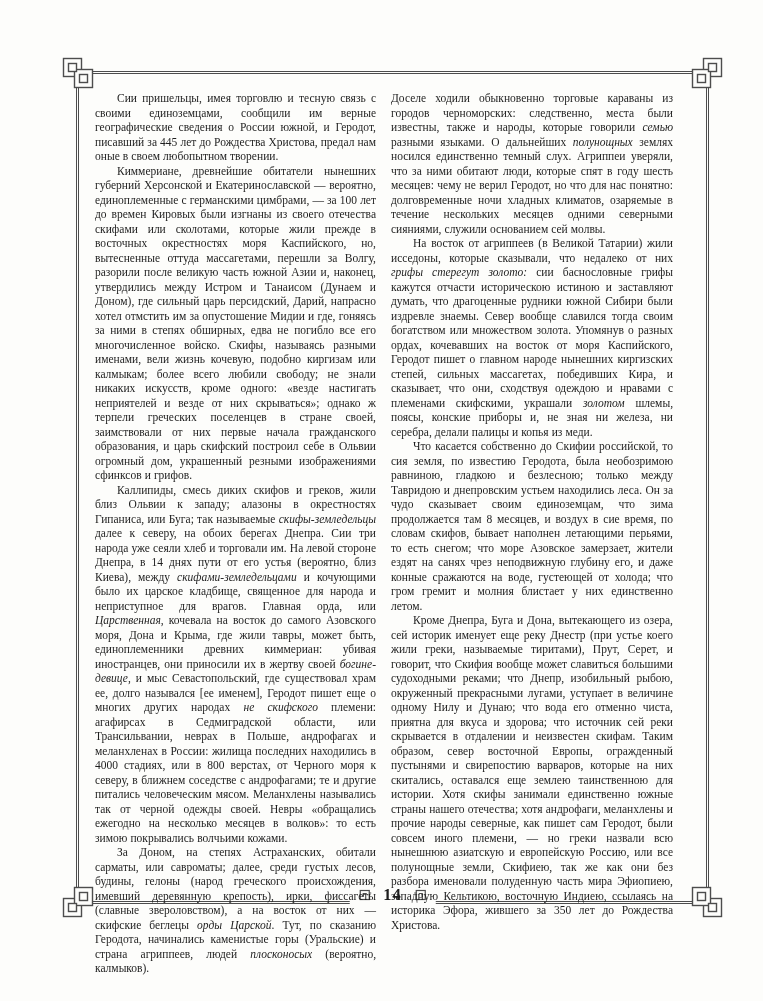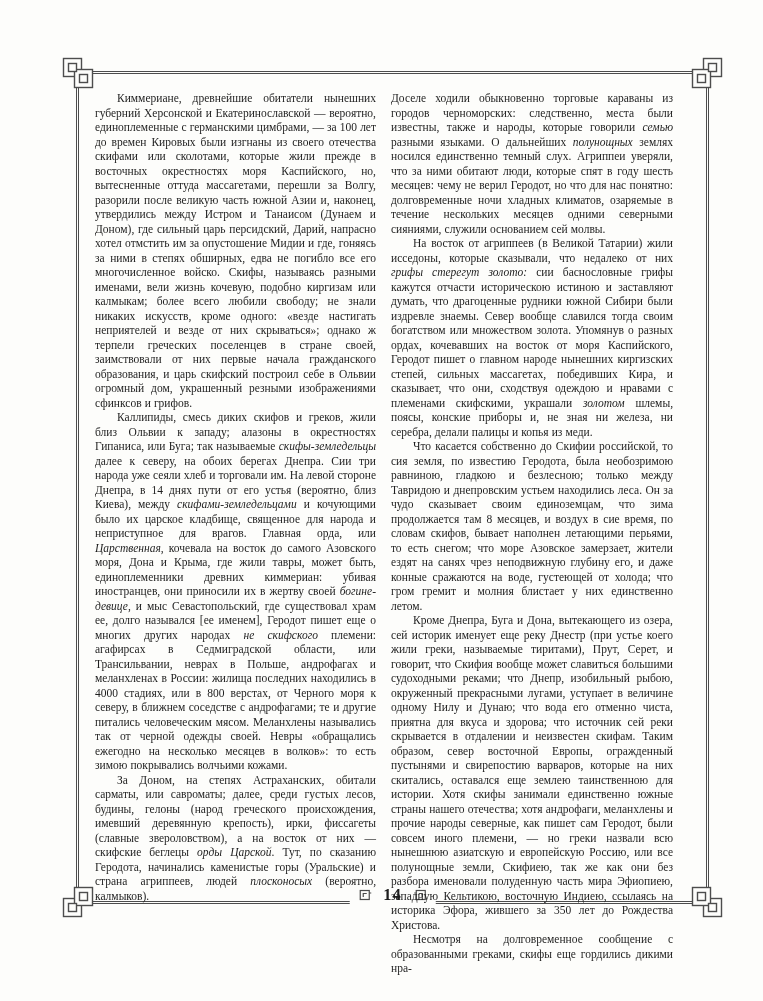--- a/index.html
+++ b/index.html
@@ -94,25 +94,25 @@
         <svg viewBox="0 0 15 15" fill="none" stroke="currentColor" stroke-width="1.2" transform="scale(-1,1)">
           <rect x="2.5" y="3.5" width="9" height="9" fill="#fdfdfb"></rect>
           <path d="M5.5 10 v-3.5 h3.5"></path>
           <path d="M11.5 6 h2"></path>
         </svg>
       </span>
     </div>
   </div>
 
   <div class="col col-left">
+      <p class="para indent"><span>Сии пришельцы, имея торговлю и тесную связь с своими единоземцами, сообщили им верные географические сведения о России южной, и Геродот, писавший за 445 лет до Рождества Христова, предал нам оные в своем любопытном творении.</span></p>
       <p class="para indent"><span>Киммериане, древнейшие обитатели нынешних губерний Херсонской и Екатеринославской — вероятно, единоплеменные с германскими цимбрами, — за 100 лет до времен Кировых были изгнаны из своего отечества скифами или сколотами, которые жили прежде в восточных окрестностях моря Каспийского, но, вытесненные оттуда массагетами, перешли за Волгу, разорили после великую часть южной Азии и, наконец, утвердились между Истром и Танаисом (Дунаем и Доном), где сильный царь персидский, Дарий, напрасно хотел отмстить им за опустошение Мидии и где, гоняясь за ними в степях обширных, едва не погибло все его многочисленное войско. Скифы, называясь разными именами, вели жизнь кочевую, подобно киргизам или калмыкам; более всего любили свободу; не знали никаких искусств, кроме одного: «везде настигать неприятелей и везде от них скрываться»; однако ж терпели греческих поселенцев в стране своей, заимствовали от них первые начала гражданского образования, и царь скифский построил себе в Ольвии огромный дом, украшенный резными изображениями сфинксов и грифов.</span></p>
       <p class="para indent"><span>Каллипиды, смесь диких скифов и греков, жили близ Ольвии к западу; алазоны в окрестностях Гипаниса, или Буга; так называемые </span><i>скифы-земледельцы</i><span> далее к северу, на обоих берегах Днепра. Сии три народа уже сеяли хлеб и торговали им. На левой стороне Днепра, в 14 днях пути от его устья (вероятно, близ Киева), между </span><i>скифами-земледельцами</i><span> и кочующими было их царское кладбище, священное для народа и неприступное для врагов. Главная орда, или </span><i>Царственная</i><span>, кочевала на восток до самого Азовского моря, Дона и Крыма, где жили тавры, может быть, единоплеменники древних киммериан: убивая иностранцев, они приносили их в жертву своей </span><i>богине-девице</i><span>, и мыс Севастопольский, где существовал храм ее, долго назывался [ее именем], Геродот пишет еще о многих других народах </span><i>не скифского</i><span> племени: агафирсах в Седмиградской области, или Трансильвании, неврах в Польше, андрофагах и меланхленах в России: жилища последних находились в 4000 стадиях, или в 800 верстах, от Черного моря к северу, в ближнем соседстве с андрофагами; те и другие питались человеческим мясом. Меланхлены назывались так от черной одежды своей. Невры «обращались ежегодно на несколько месяцев в волков»: то есть зимою покрывались волчьими кожами.</span></p>
       <p class="para indent"><span>За Доном, на степях Астраханских, обитали сарматы, или савроматы; далее, среди густых лесов, будины, гелоны (народ греческого происхождения, имевший деревянную крепость), ирки, фиссагеты (славные звероловством), а на восток от них — скифские беглецы </span><i>орды Царской</i><span>. Тут, по сказанию Геродота, начинались каменистые горы (Уральские) и страна агриппеев, людей </span><i>плосконосых</i><span> (вероятно, калмыков).</span></p>
     </div>
   <div class="col col-right">
       <p class="para"><span>Доселе ходили обыкновенно торговые караваны из городов черноморских: следственно, места были известны, также и народы, которые говорили </span><i>семью</i><span> разными языками. О дальнейших </span><i>полунощных</i><span> землях носился единственно темный слух. Агриппеи уверяли, что за ними обитают люди, которые спят в году шесть месяцев: чему не верил Геродот, но что для нас понятно: долговременные ночи хладных климатов, озаряемые в течение нескольких месяцев одними северными сияниями, служили основанием сей молвы.</span></p>
       <p class="para indent"><span>На восток от агриппеев (в Великой Татарии) жили исседоны, которые сказывали, что недалеко от них </span><i>грифы стерегут золото:</i><span> сии баснословные грифы кажутся отчасти историческою истиною и заставляют думать, что драгоценные рудники южной Сибири были издревле знаемы. Север вообще славился тогда своим богатством или множеством золота. Упомянув о разных ордах, кочевавших на восток от моря Каспийского, Геродот пишет о главном народе нынешних киргизских степей, сильных массагетах, победивших Кира, и сказывает, что они, сходствуя одеждою и нравами с племенами скифскими, украшали </span><i>золотом</i><span> шлемы, поясы, конские приборы и, не зная ни железа, ни серебра, делали палицы и копья из меди.</span></p>
       <p class="para indent"><span>Что касается собственно до Скифии российской, то сия земля, по известию Геродота, была необозримою равниною, гладкою и безлесною; только между Тавридою и днепровским устьем находились леса. Он за чудо сказывает своим единоземцам, что зима продолжается там 8 месяцев, и воздух в сие время, по словам скифов, бывает наполнен летающими перьями, то есть снегом; что море Азовское замерзает, жители ездят на санях чрез неподвижную глубину его, и даже конные сражаются на воде, густеющей от холода; что гром гремит и молния блистает у них единственно летом.</span></p>
       <p class="para indent"><span>Кроме Днепра, Буга и Дона, вытекающего из озера, сей историк именует еще реку Днестр (при устье коего жили греки, называемые тиритами), Прут, Серет, и говорит, что Скифия вообще может славиться большими судоходными реками; что Днепр, изобильный рыбою, окруженный прекрасными лугами, уступает в величине одному Нилу и Дунаю; что вода его отменно чиста, приятна для вкуса и здорова; что источник сей реки скрывается в отдалении и неизвестен скифам. Таким образом, север восточной Европы, огражденный пустынями и свирепостию варваров, которые на них скитались, оставался еще землею таинственною для истории. Хотя скифы занимали единственно южные страны нашего отечества; хотя андрофаги, меланхлены и прочие народы северные, как пишет сам Геродот, были совсем иного племени, — но греки назвали всю нынешнюю азиатскую и европейскую Россию, или все полунощные земли, Скифиею, так же как они без разбора именовали полуденную часть мира Эфиопиею, западную Кельтикою, восточную Индиею, ссылаясь на историка Эфора, жившего за 350 лет до Рождества Христова.</span></p>
-      <p class="para indent"><span>Несмотря на долговременное сообщение с образованными греками, скифы еще гордились дикими нра-</span></p>
     </div>
 
 </div>
 
 </body></html>

